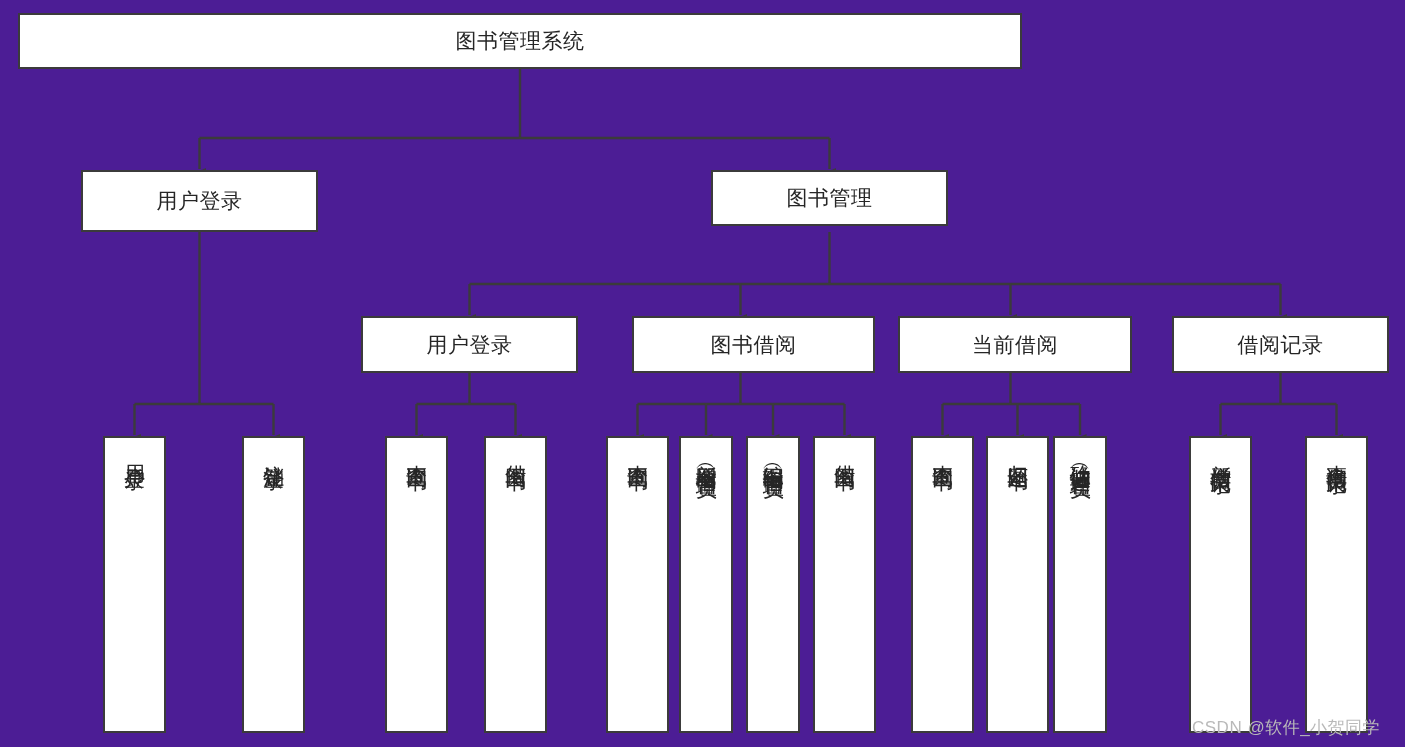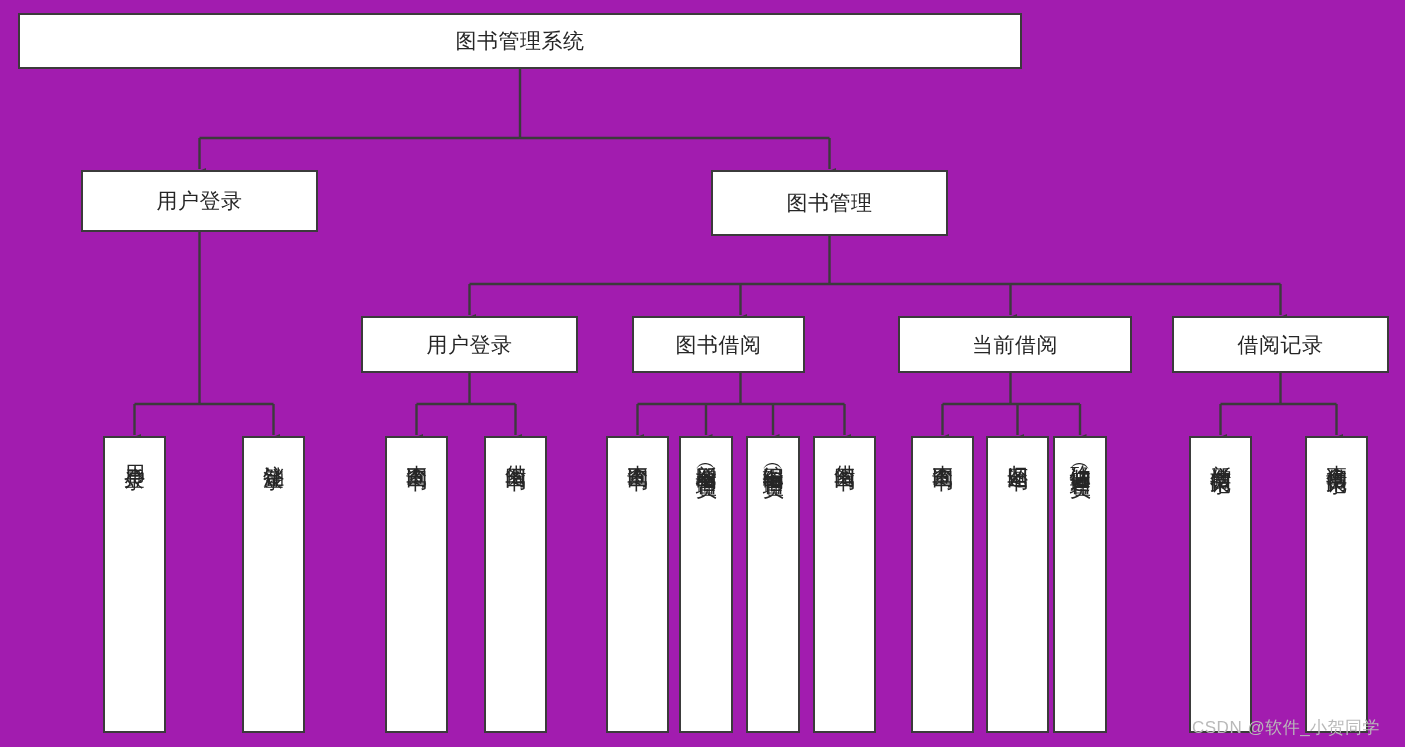--- a/index.html
+++ b/index.html
@@ -10,21 +10,21 @@
   body {
     width: 1405px;
     height: 747px;
     font-family: "Liberation Sans", "DejaVu Sans", sans-serif;
     overflow: hidden;
   }
   #diagram-root {
     position: relative;
     width: 1405px;
     height: 747px;
-    background: #a21caf;
+    background: #4c1d95;
   }
   svg#edges {
     position: absolute;
     left: 0;
     top: 0;
     width: 1405px;
     height: 747px;
     pointer-events: none;
   }
   .node {
@@ -113,29 +113,29 @@
   </svg>
 
   <div class="node node-h" style="left: 18px; top: 13px; width: 1004px; height: 56px; border-color: rgb(59, 59, 59); color: rgb(38, 38, 38);">
     <span class="node-label">图书管理系统</span>
   </div>
 
   <div class="node node-h" style="left: 81px; top: 170px; width: 237px; height: 62px; border-color: rgb(59, 59, 59); color: rgb(38, 38, 38);">
     <span class="node-label">用户登录</span>
   </div>
 
-  <div class="node node-h" style="left: 711px; top: 170px; width: 237px; height: 66px; border-color: rgb(59, 59, 59); color: rgb(38, 38, 38);">
+  <div class="node node-h" style="left: 711px; top: 170px; width: 237px; height: 56px; border-color: rgb(59, 59, 59); color: rgb(38, 38, 38);">
     <span class="node-label">图书管理</span>
   </div>
 
   <div class="node node-h" style="left: 361px; top: 316px; width: 217px; height: 57px; border-color: rgb(59, 59, 59); color: rgb(38, 38, 38);">
     <span class="node-label">用户登录</span>
   </div>
 
-  <div class="node node-h" style="left: 632px; top: 316px; width: 173px; height: 57px; border-color: rgb(59, 59, 59); color: rgb(38, 38, 38);">
+  <div class="node node-h" style="left: 632px; top: 316px; width: 243px; height: 57px; border-color: rgb(59, 59, 59); color: rgb(38, 38, 38);">
     <span class="node-label">图书借阅</span>
   </div>
 
   <div class="node node-h" style="left: 898px; top: 316px; width: 234px; height: 57px; border-color: rgb(59, 59, 59); color: rgb(38, 38, 38);">
     <span class="node-label">当前借阅</span>
   </div>
 
   <div class="node node-h" style="left: 1172px; top: 316px; width: 217px; height: 57px; border-color: rgb(59, 59, 59); color: rgb(38, 38, 38); text-align: right;">
     <span class="node-label">借阅记录</span>
   </div>

